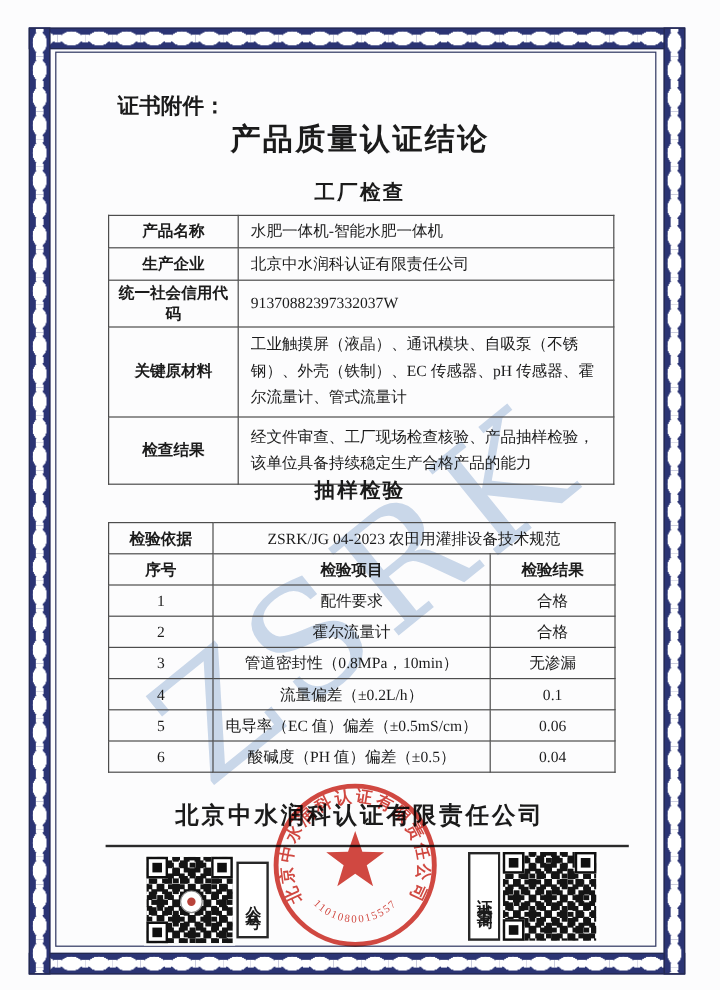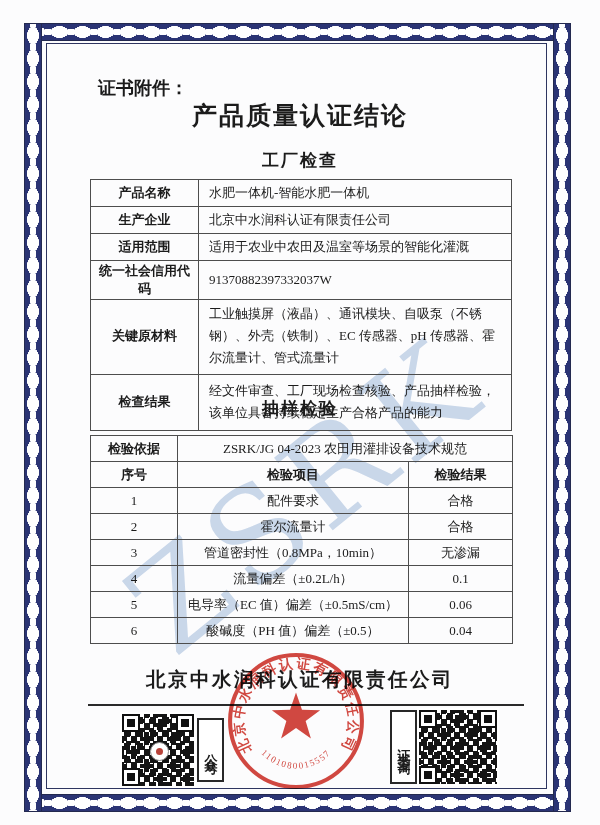--- a/index.html
+++ b/index.html
@@ -102,24 +102,20 @@
     <tbody>
       <tr class="r-s">
         <td class="lbl">产品名称</td>
         <td class="val">水肥一体机-智能水肥一体机</td>
       </tr>
       <tr class="r-s">
         <td class="lbl">生产企业</td>
         <td class="val">北京中水润科认证有限责任公司</td>
       </tr>
       <tr class="r-s">
-        <td class="lbl">适用范围</td>
-        <td class="val">适用于农业中农田及温室等场景的智能化灌溉</td>
-      </tr>
-      <tr class="r-s">
         <td class="lbl">统一社会信用代码</td>
         <td class="val">91370882397332037W</td>
       </tr>
       <tr class="r-d">
         <td class="lbl">关键原材料</td>
         <td class="val">工业触摸屏（液晶）、通讯模块、自吸泵（不锈钢）、外壳（铁制）、EC 传感器、pH 传感器、霍尔流量计、管式流量计</td>
       </tr>
       <tr class="r-d">
         <td class="lbl">检查结果</td>
         <td class="val">经文件审查、工厂现场检查核验、产品抽样检验，该单位具备持续稳定生产合格产品的能力</td>

